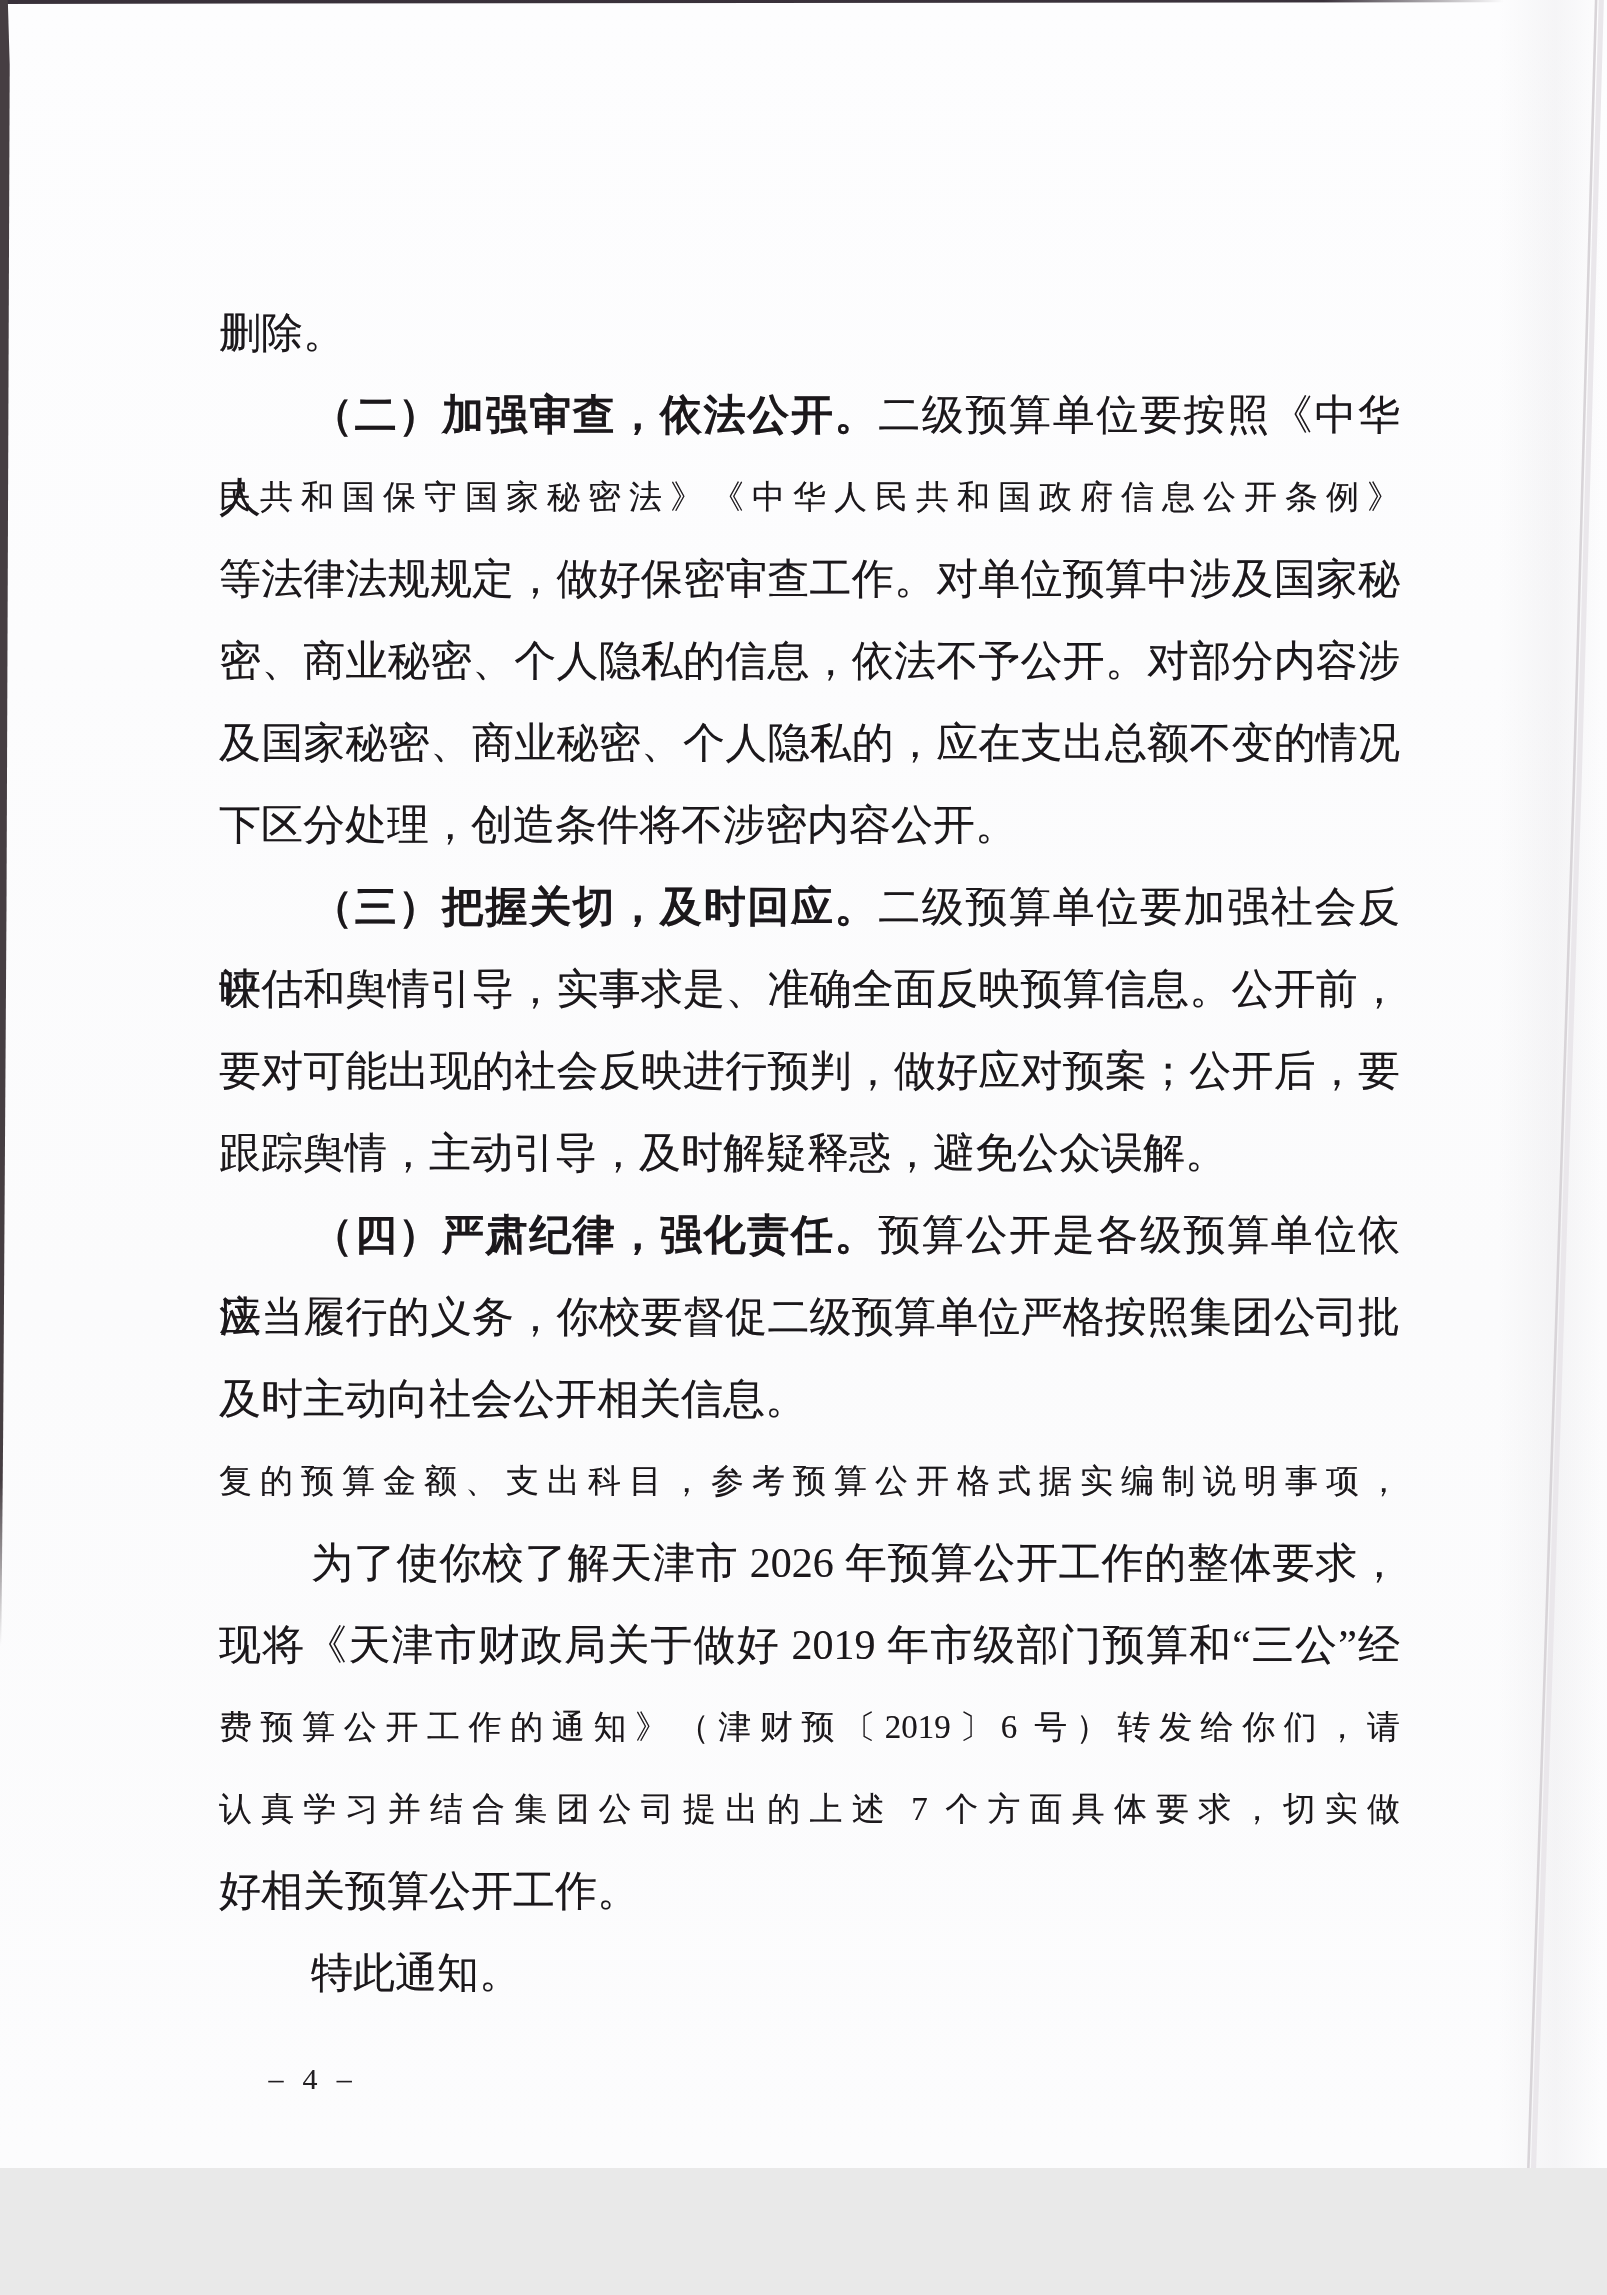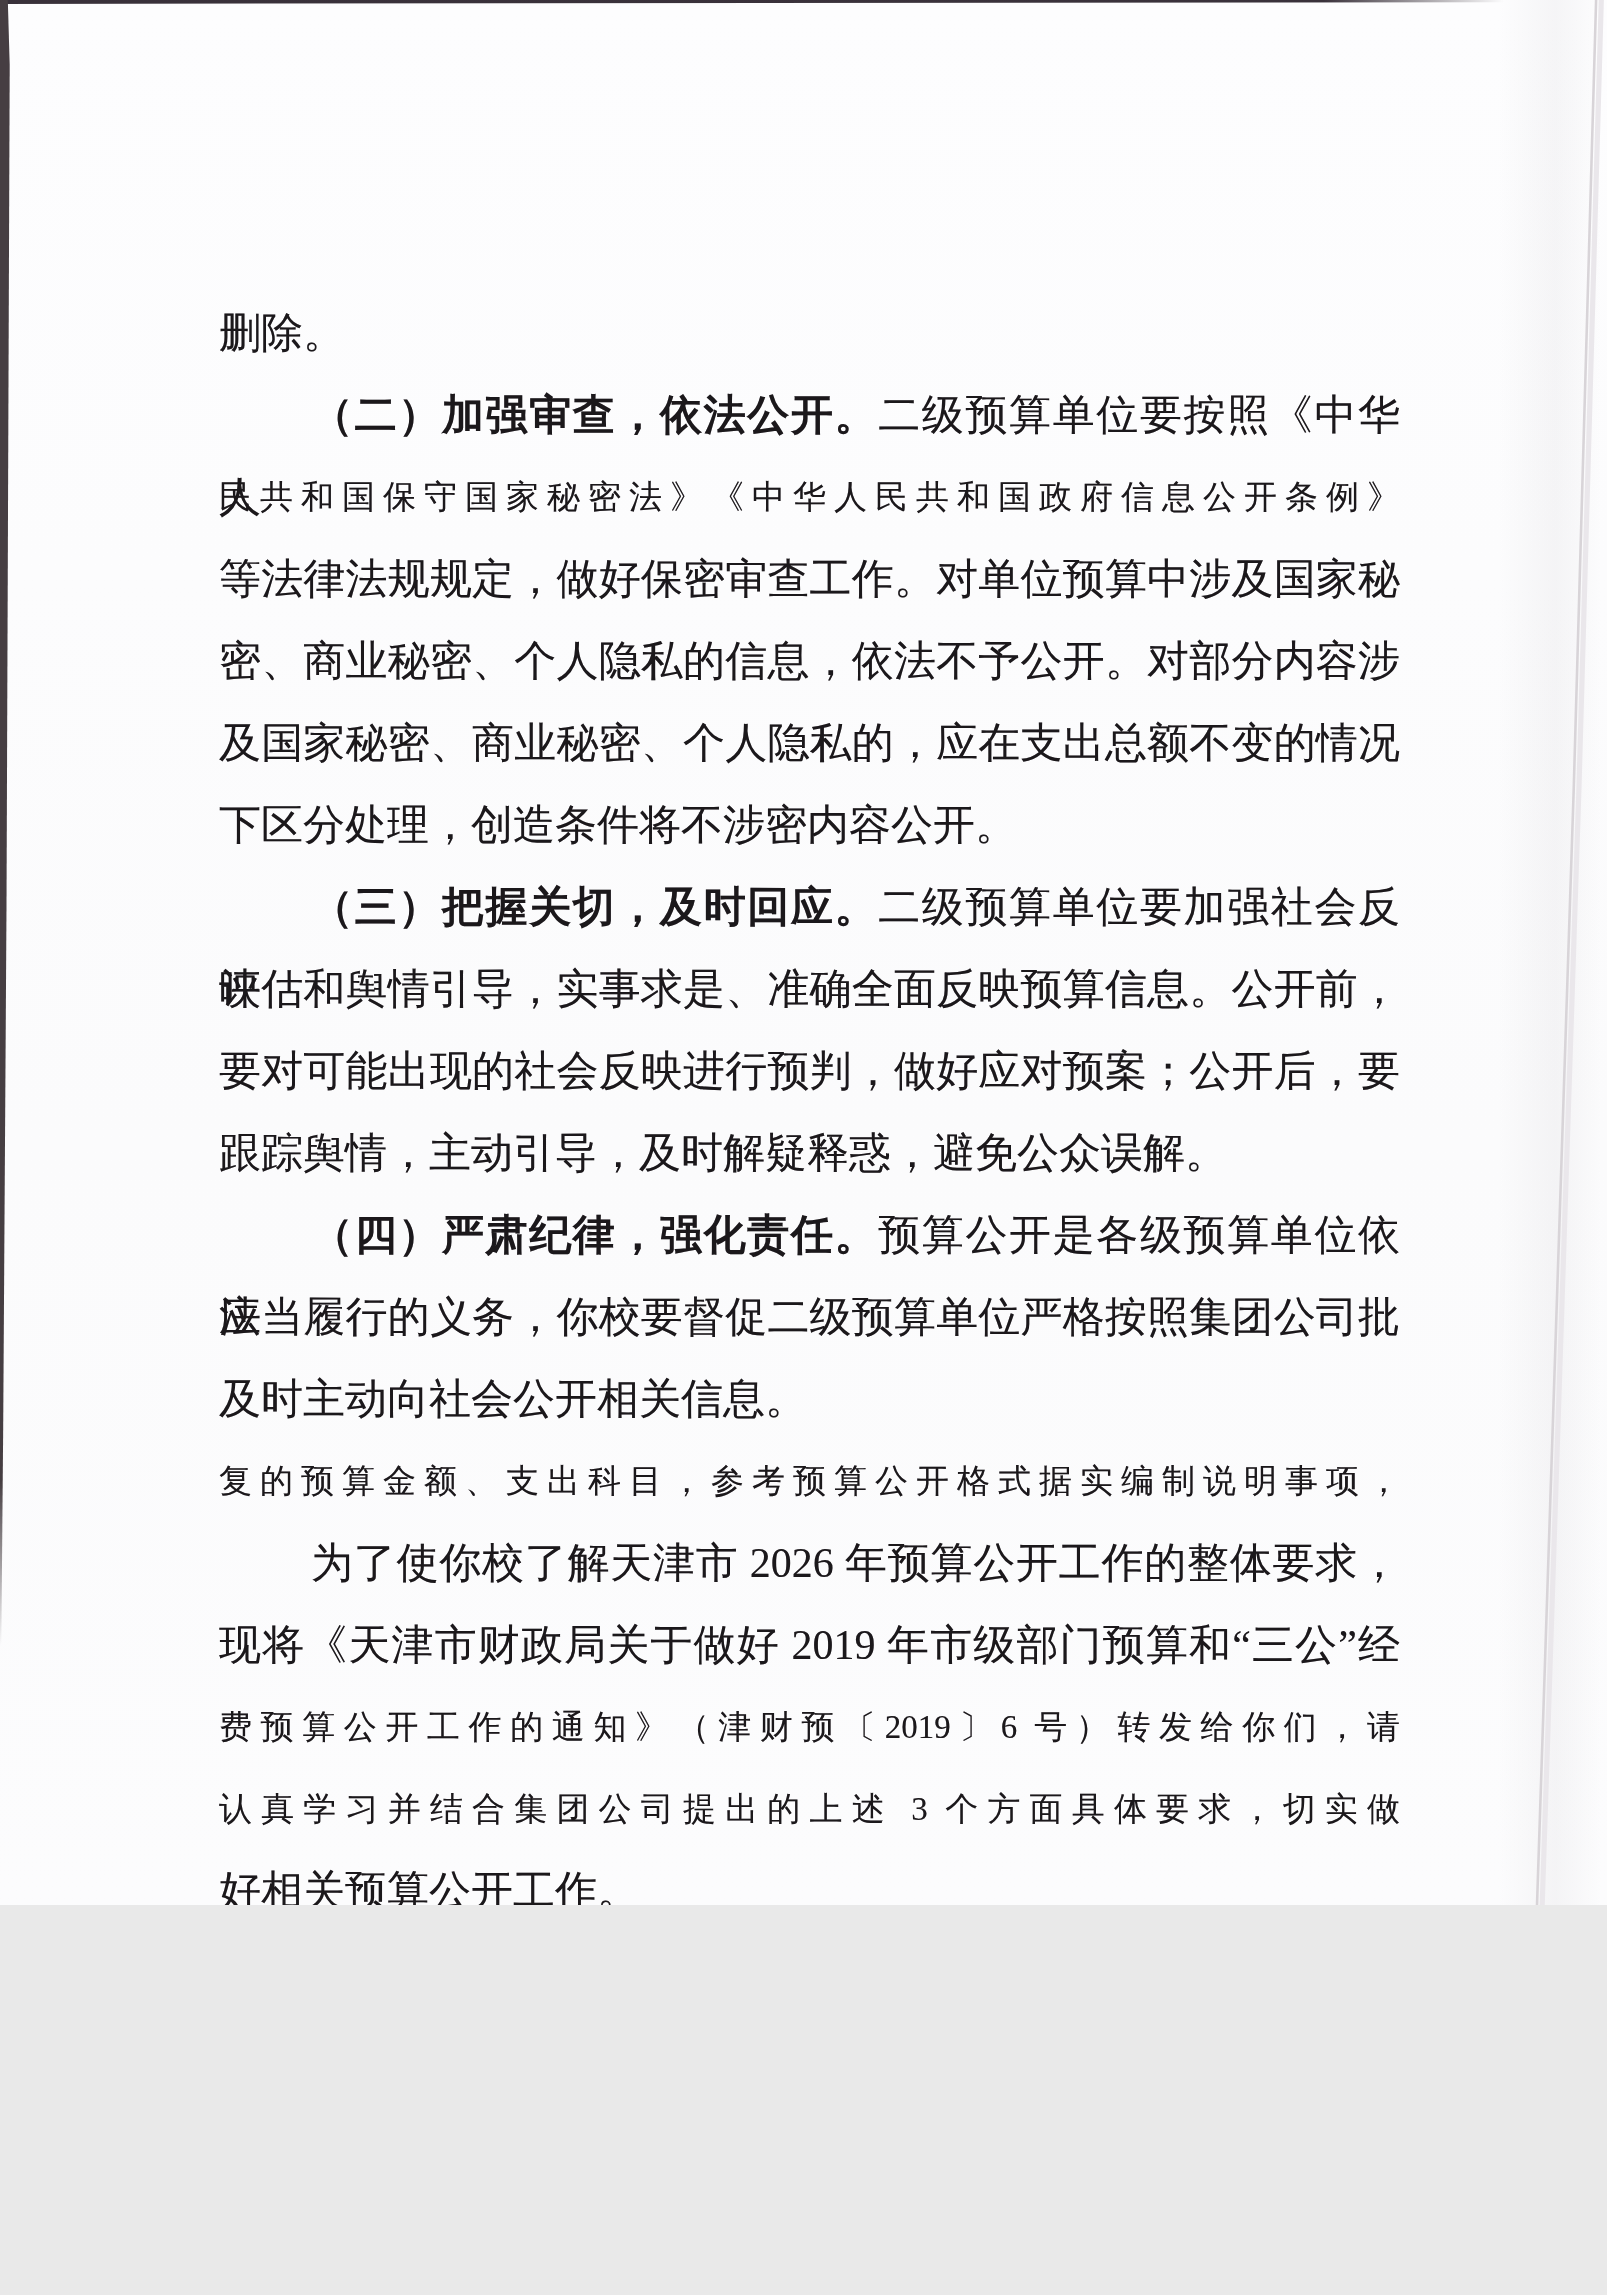--- a/index.html
+++ b/index.html
@@ -1,18 +1,18 @@
 <!DOCTYPE html>
 <html style="font-size:10.4px"><head>
 <meta charset="utf-8">
 <style>
   html,body{margin:0;padding:0;background:#e9e9e9;}
   .scan{
     position:relative;
-    width:1608px;height:1905px;
+    width:1608px;height:2168px;
     background:linear-gradient(180deg,#fdfdfe 0%,#fbfbfc 60%,#fcfcfd 100%);
     overflow:hidden;
     font-family:"Liberation Serif","DejaVu Serif",serif;
   }
   
   .top-edge{
     position:absolute;left:0;top:0;width:1504px;height:3.9px;
     background:linear-gradient(to right,#39313a 0%,#3a323b 88%,rgba(57,49,58,0) 100%);
     clip-path:polygon(0 0,100% 0,100% 55%,0 100%);
   }
@@ -80,21 +80,21 @@
       <div class="line justify"><span class="seg">评估和舆情引导，实事求是、准确全面反映预算信息。公开前，</span></div>
       <div class="line justify"><span class="seg">要对可能出现的社会反映进行预判，做好应对预案；公开后，要</span></div>
       <div class="line"><span class="seg">跟踪舆情，主动引导，及时解疑释惑，避免公众误解。</span></div>
       <div class="line justify indent"><span class="seg-bold">（四）严肃纪律，强化责任。</span><span class="seg">预算公开是各级预算单位依法</span></div>
       <div class="line justify"><span class="seg">应当履行的义务，你校要督促二级预算单位严格按照集团公司批</span></div>
       <div class="line"><span class="seg">及时主动向社会公开相关信息。</span></div>
       <div class="line justify tight"><span class="seg">复的预算金额、支出科目，参考预算公开格式据实编制说明事项，</span></div>
       <div class="line justify indent"><span class="seg">为了使你校了解天津市 2026 年预算公开工作的整体要求，</span></div>
       <div class="line justify"><span class="seg">现将《天津市财政局关于做好 2019 年市级部门预算和“三公”经</span></div>
       <div class="line justify tight"><span class="seg">费预算公开工作的通知》（津财预〔2019〕6 号）转发给你们，请</span></div>
-      <div class="line justify tight"><span class="seg">认真学习并结合集团公司提出的上述 3 个方面具体要求，切实做</span></div>
+      <div class="line justify tight"><span class="seg">认真学习并结合集团公司提出的上述 7 个方面具体要求，切实做</span></div>
       <div class="line"><span class="seg">好相关预算公开工作。</span></div>
       <div class="line indent"><span class="seg">特此通知。</span></div>
     </div>
 
   <div class="page-number">– 4 –</div>
 
 </div>
 
 
 </body></html>

